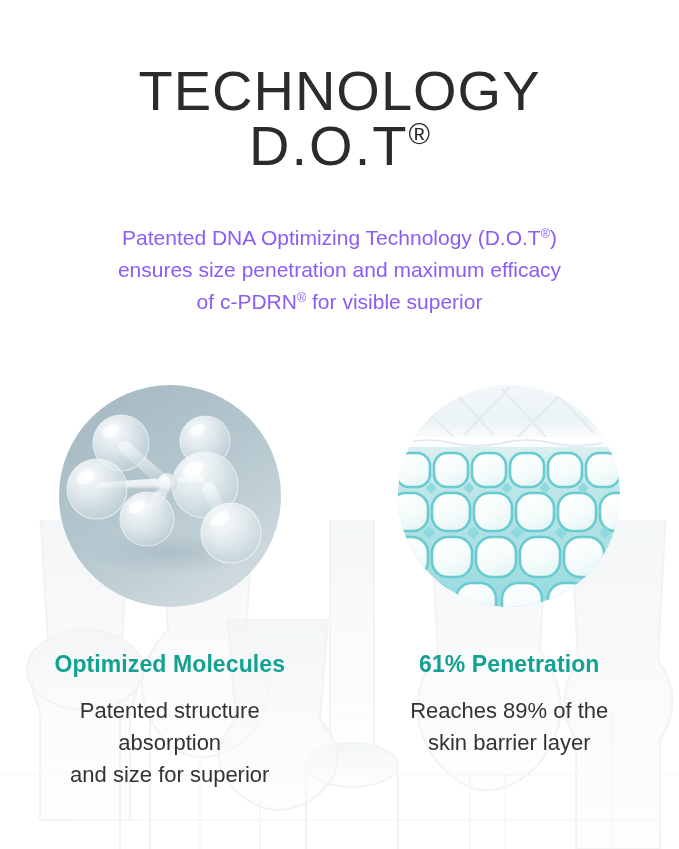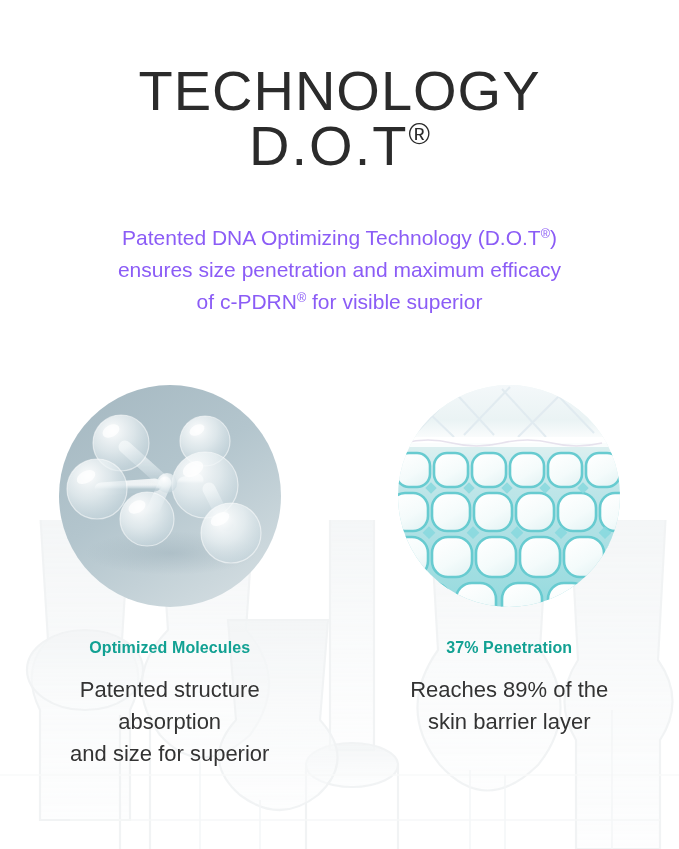--- a/index.html
+++ b/index.html
@@ -103,22 +103,22 @@
   .circle {
     width: 222px;
     height: 222px;
     border-radius: 50%;
     overflow: hidden;
     position: relative;
   }
   .circle svg { display: block; }
 
   .feature-heading {
-    margin-top: 32px;
-    font-size: 16px;
+    margin-top: 44px;
+    font-size: 23px;
     font-weight: 700;
     color: #12a193;
     letter-spacing: 0.1px;
     white-space: nowrap;
     text-align: center;
   }
   .feature-body {
     margin-top: 17px;
     font-size: 22px;
     font-weight: 400;
@@ -331,21 +331,21 @@
             <rect x="27" y="143" width="9" height="9" transform="rotate(45 31 147)"></rect>
             <rect x="71" y="143" width="9" height="9" transform="rotate(45 75 147)"></rect>
             <rect x="115" y="143" width="9" height="9" transform="rotate(45 119 147)"></rect>
             <rect x="159" y="143" width="9" height="9" transform="rotate(45 163 147)"></rect>
             <rect x="203" y="143" width="9" height="9" transform="rotate(45 207 147)"></rect>
           </g>
 
           <rect x="0" y="60" width="222" height="162" fill="#ffffff" opacity="0.06"></rect>
         </svg>
       </div>
-      <div class="feature-heading">37% Penetration</div>
+      <div class="feature-heading">61% Penetration</div>
       <div class="feature-body">
         <span class="body-line">Reaches 89% of the</span>
         <span class="body-line">skin barrier layer</span>
       </div>
     </div>
 
   </div>
 </div>
 
 </body></html>

